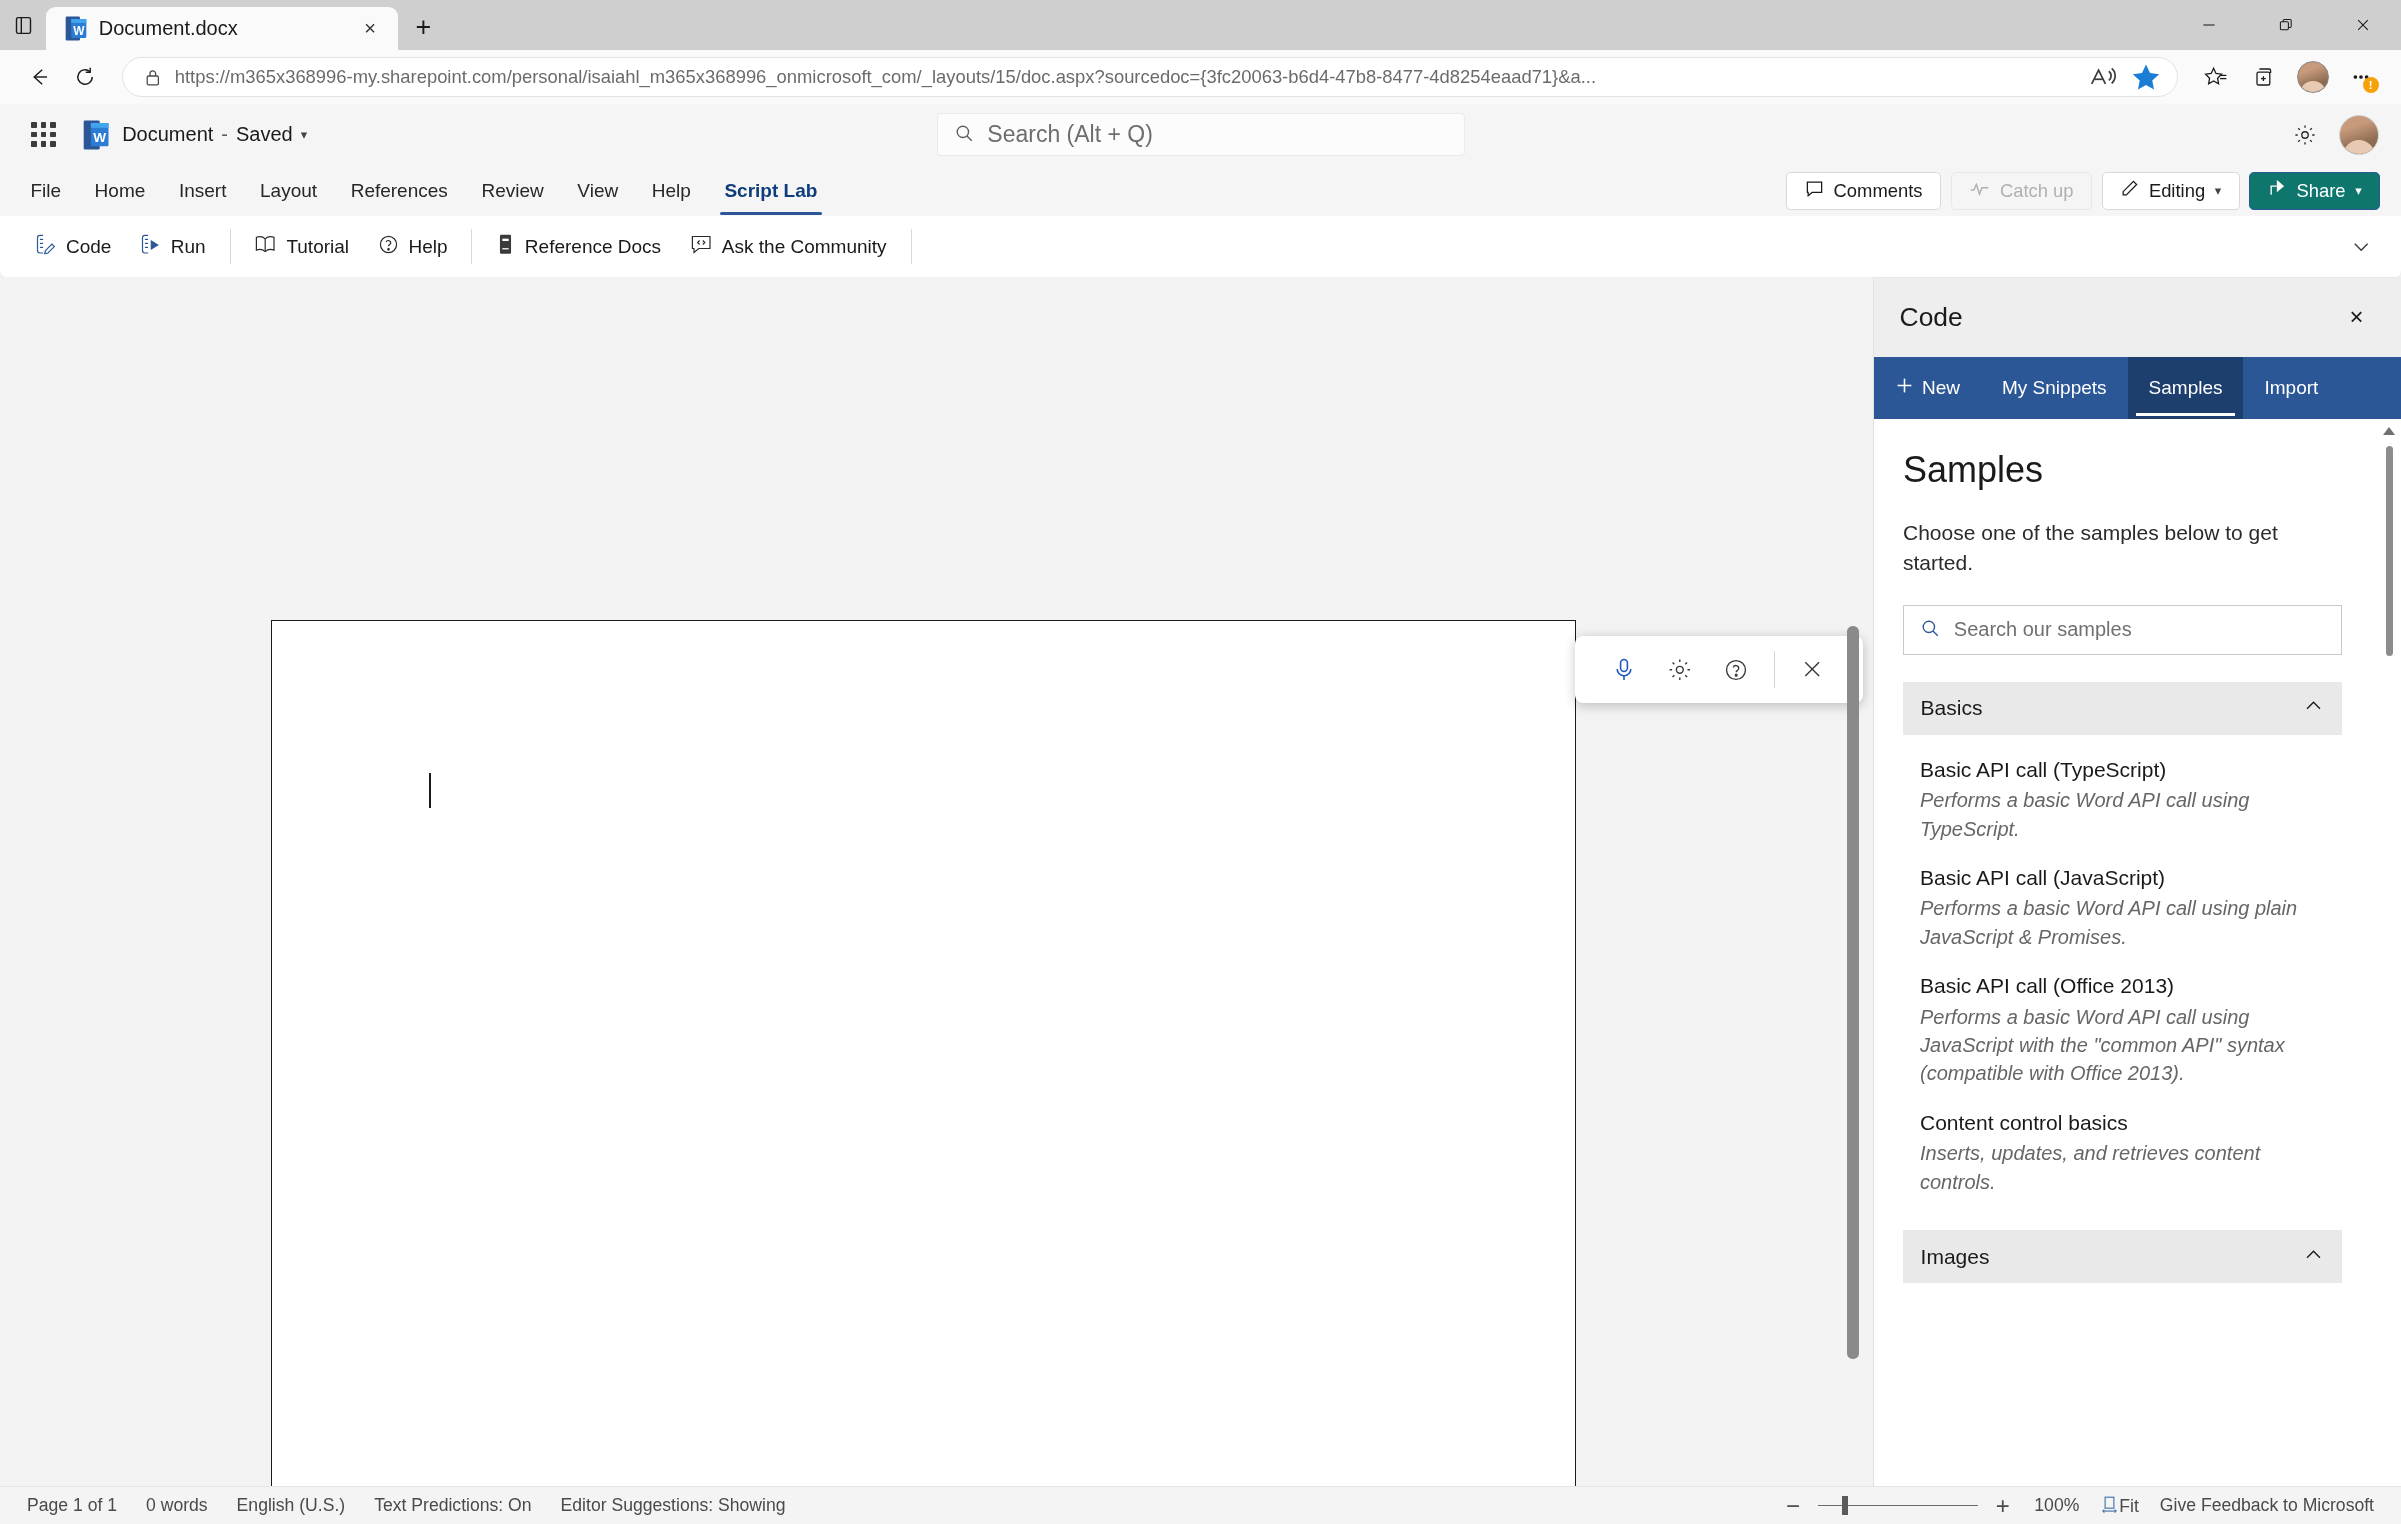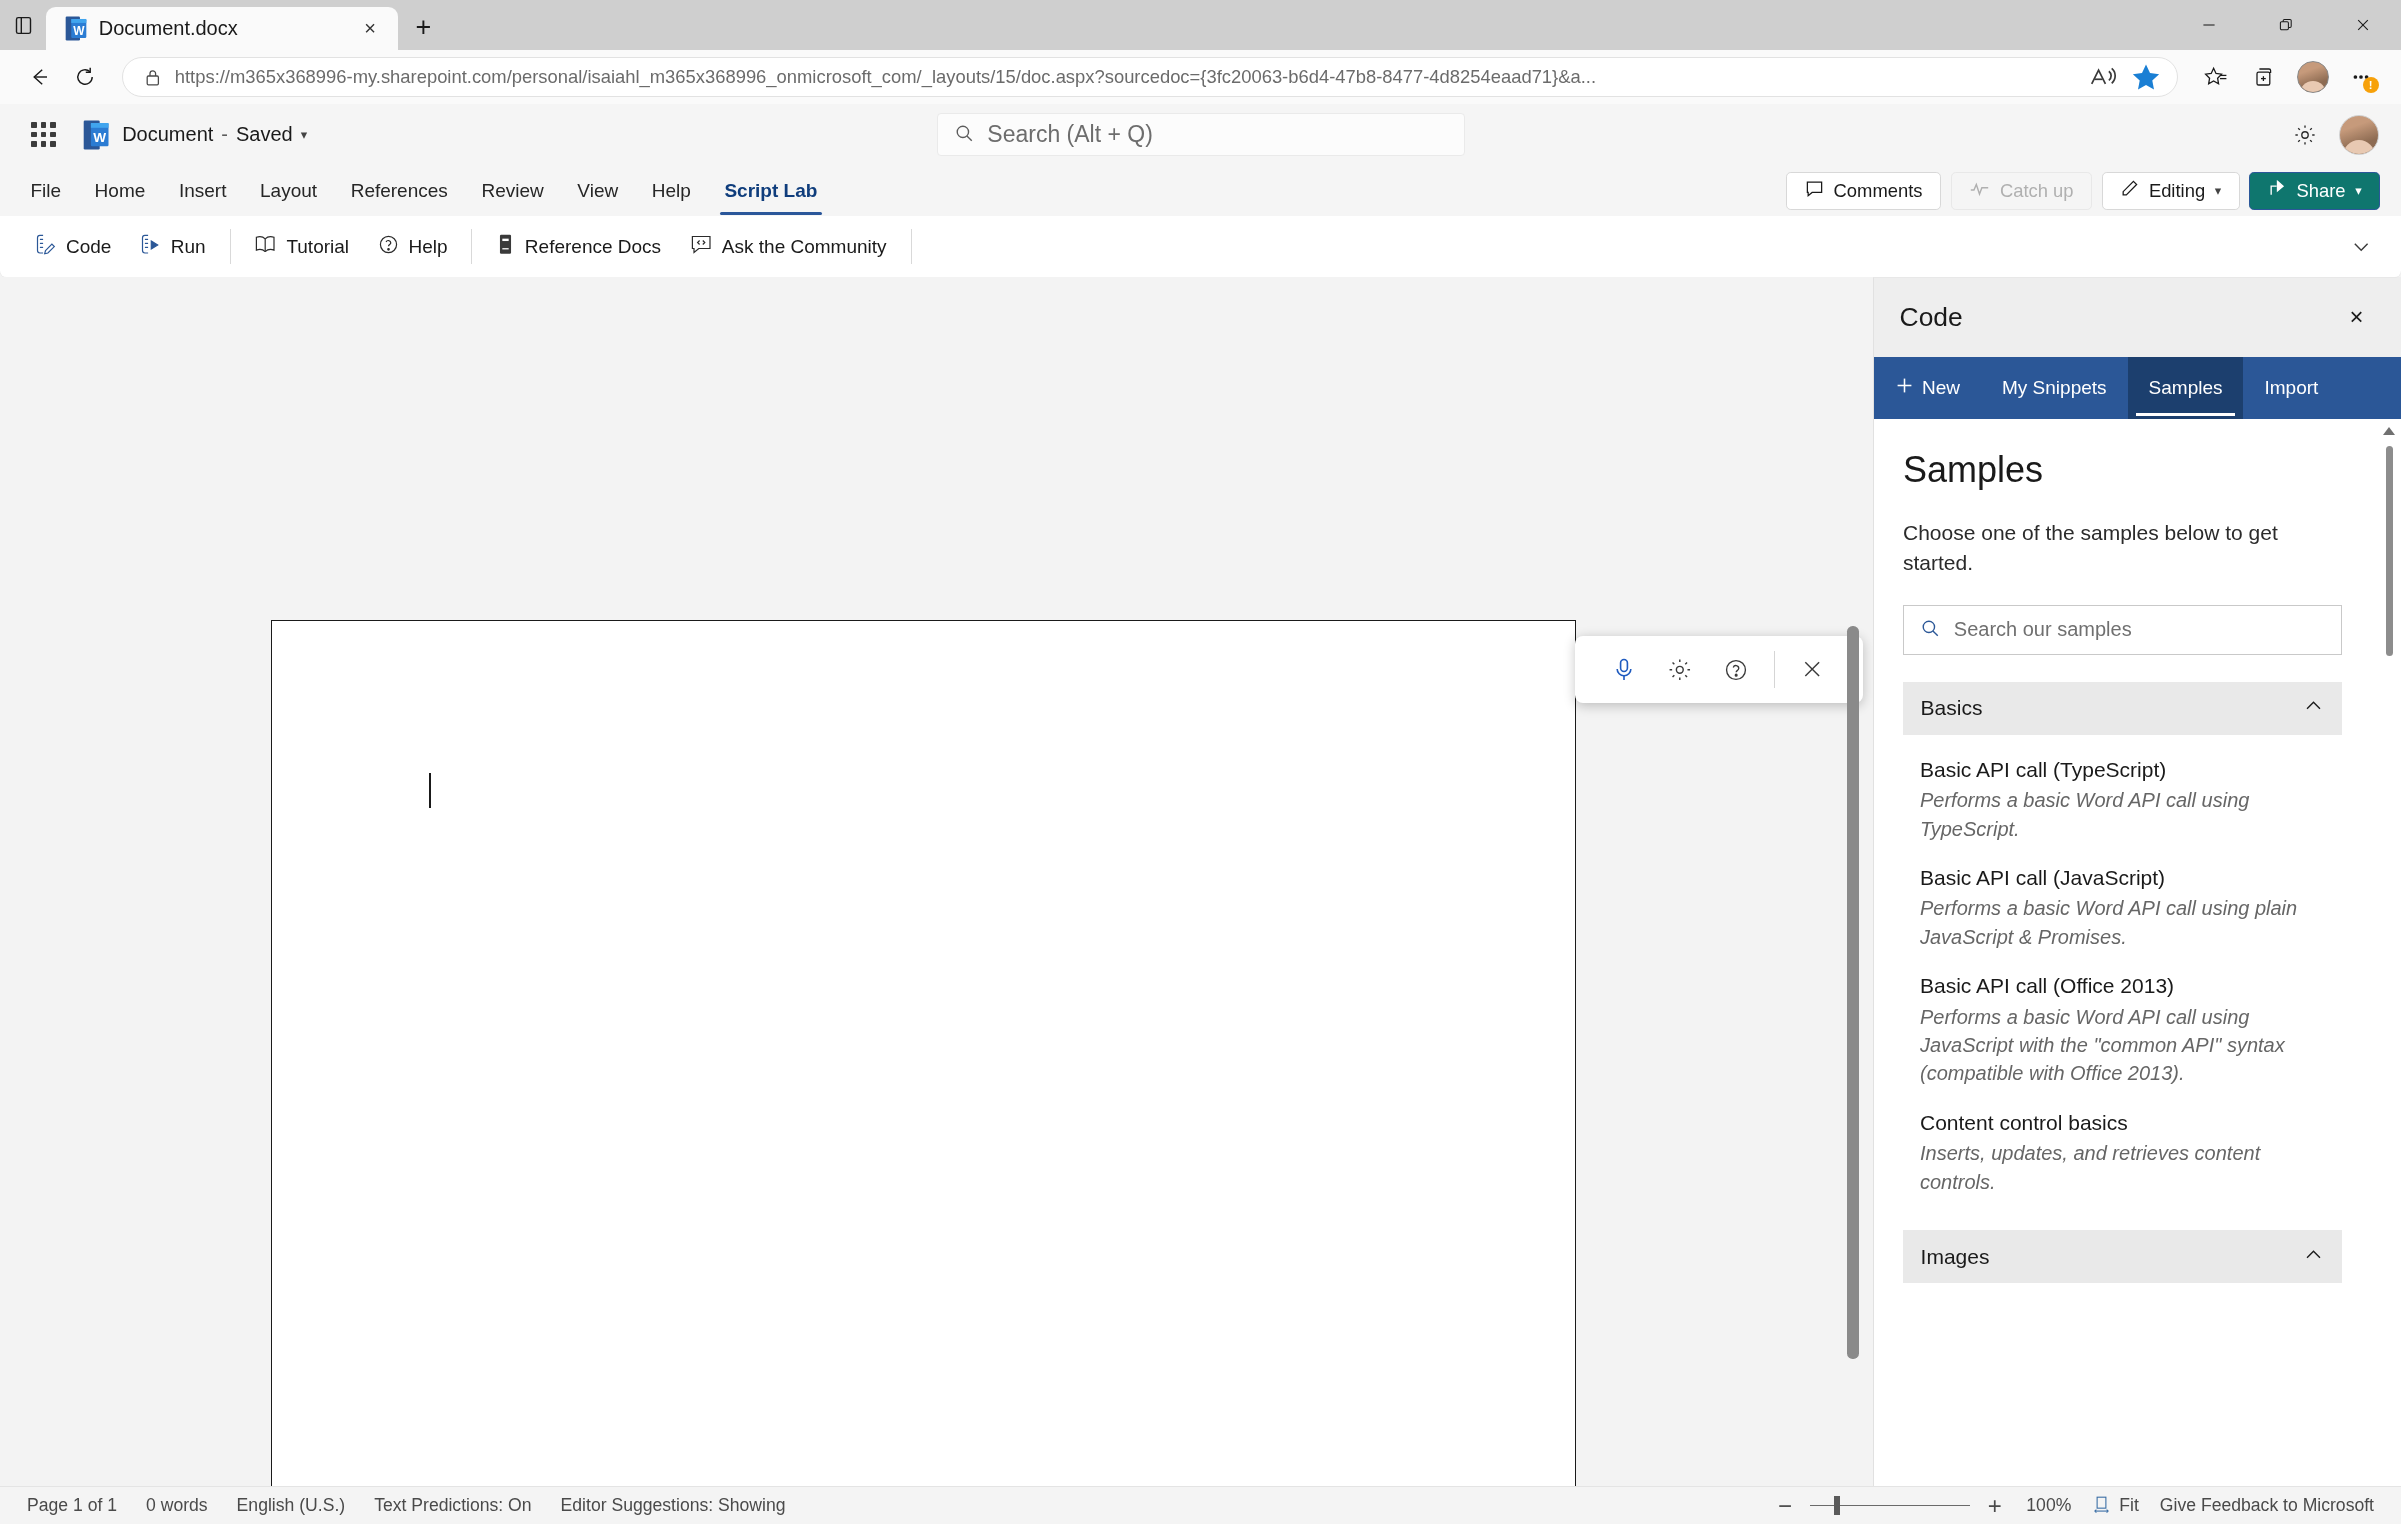--- a/index.html
+++ b/index.html
@@ -253,21 +253,21 @@
     padding: 0 27px; gap: 29px; border-top: 0.8px solid #e4e4e4; z-index: 30;
   }
   .sb-item { font-size: 17.6px; color: #4a4a4a; white-space: nowrap; }
   .sb-right { margin-left: auto; display: flex; align-items: center; gap: 21px; }
   .zoom-ctrl { display: flex; align-items: center; gap: 14.4px; }
   .zoom-pm { font-size: 24px; color: #4a4a4a; width: 21px; text-align: center; }
   .zoom-track { width: 160px; height: 1.6px; background: #6a6a6a; position: relative; }
   .zoom-thumb {
     position: absolute; left: 24px; top: -8.8px; width: 6.4px; height: 19px; background: #5a5a5a;
   }
-  .fit-ctrl { display: flex; align-items: center; gap: 8px; }
+  .fit-ctrl { display: flex; align-items: flex-end; }
 </style>
 </head>
 <body>
 
 <div class="browser-tabstrip">
   <div class="tab-search-btn">
     <svg viewBox="0 0 24 24" fill="none" stroke="#1a1a1a" stroke-width="1.6">
       <rect x="4" y="3" width="16" height="18" rx="2"></rect>
         <line x1="9.5" y1="3" x2="9.5" y2="21"></line>
     </svg>

